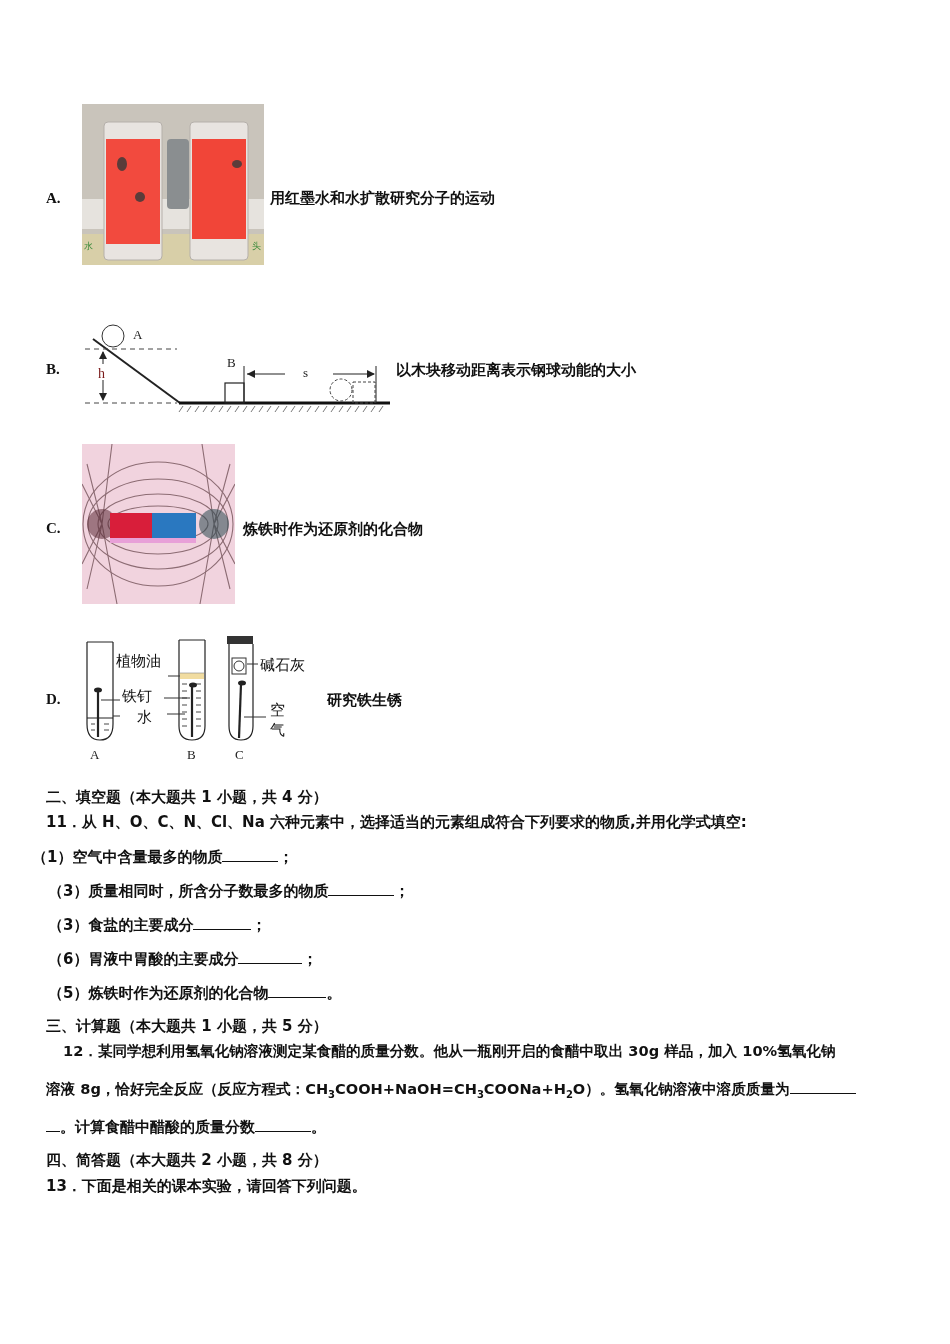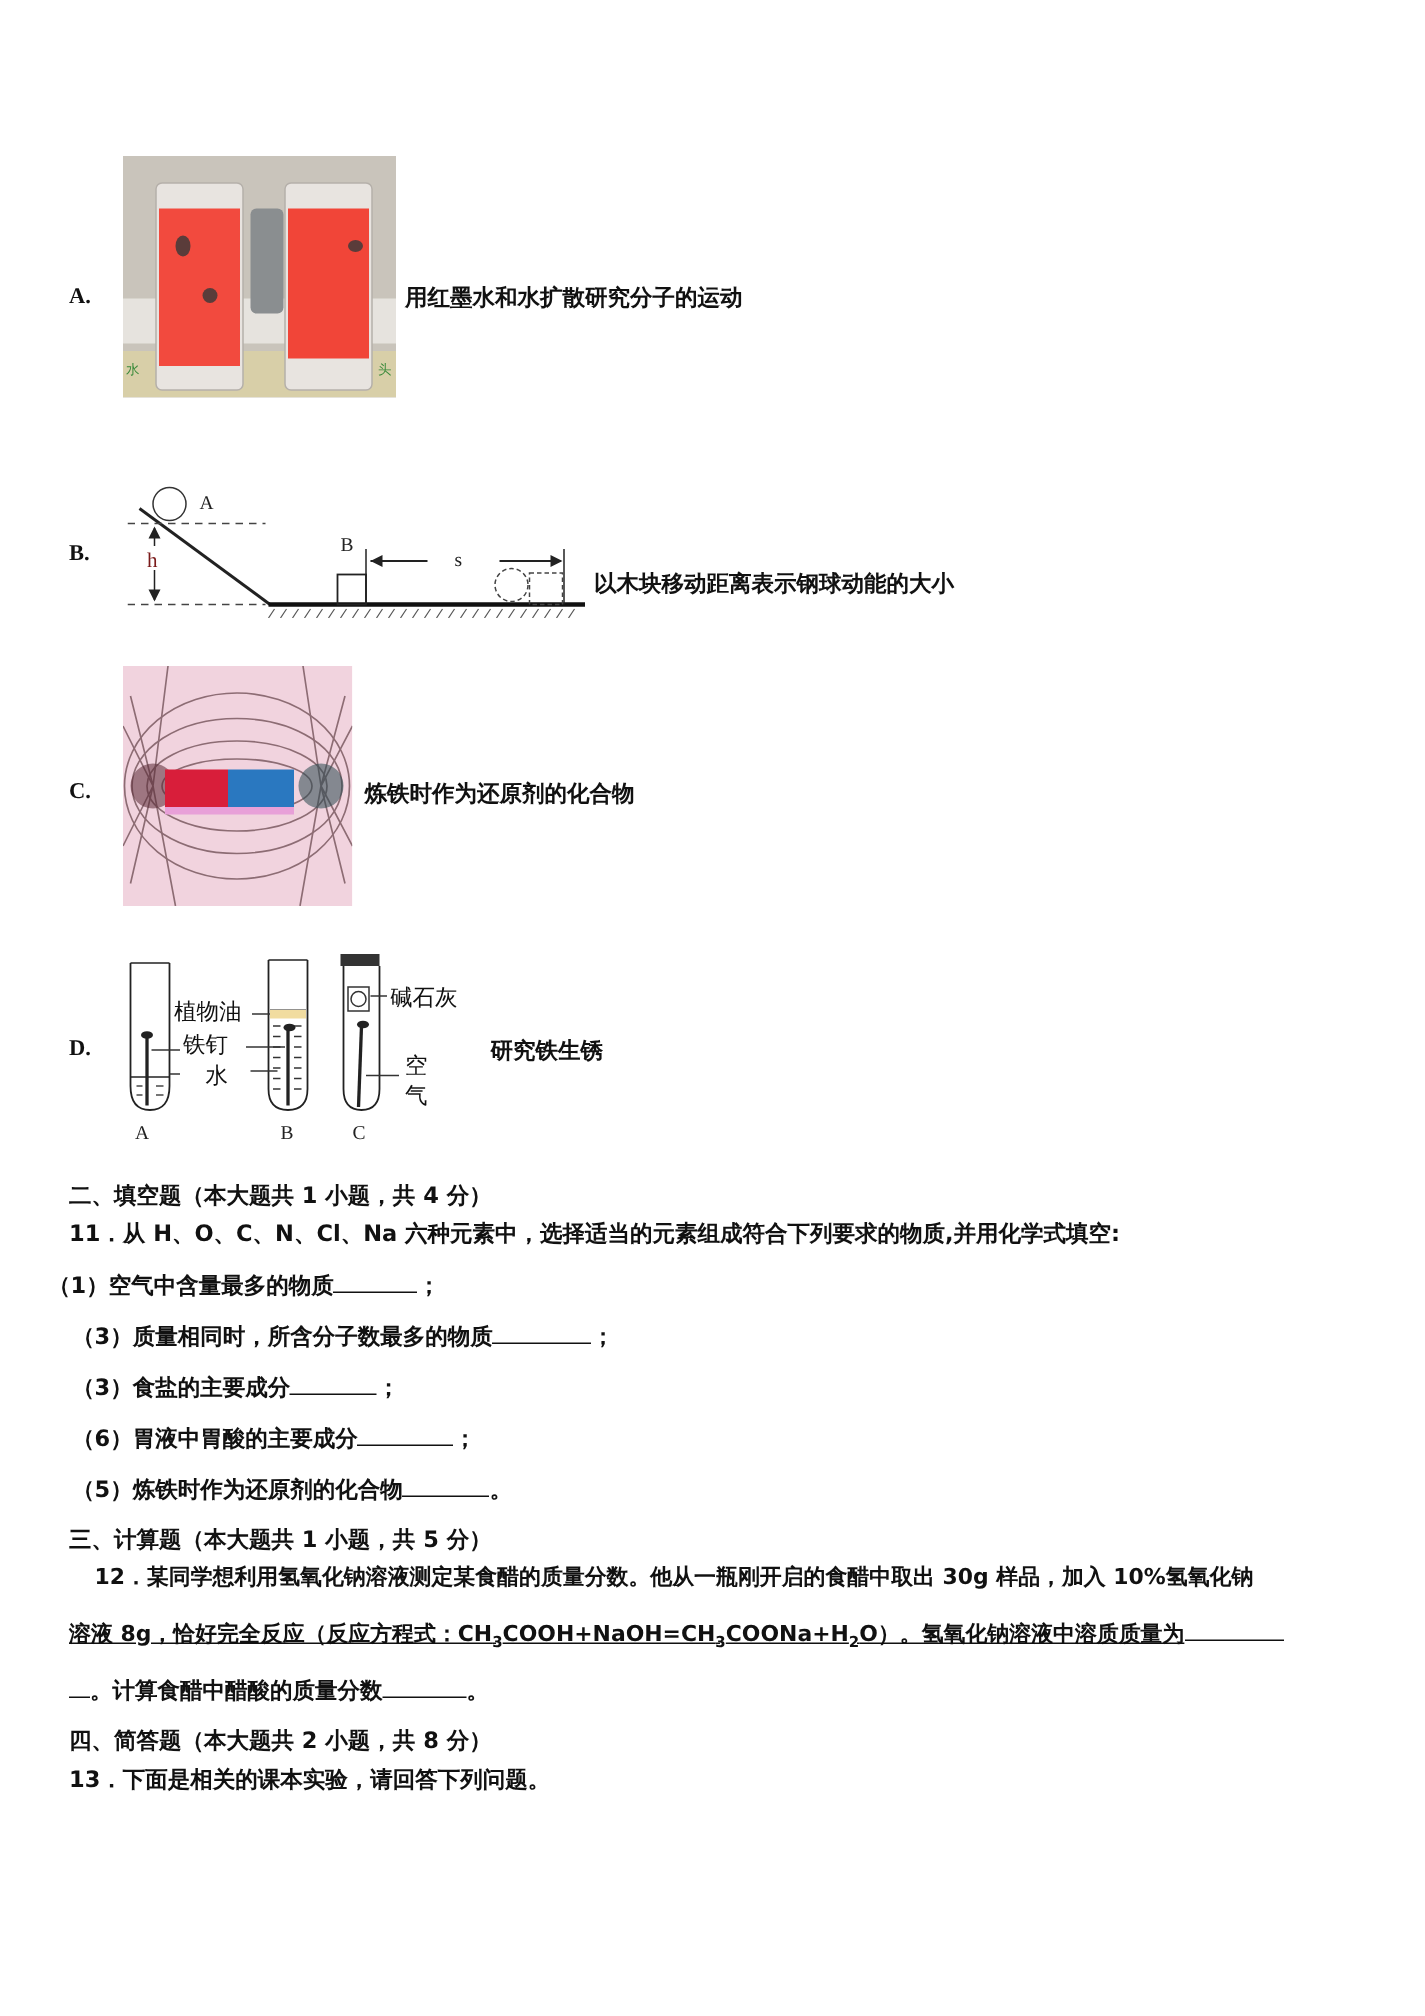--- a/index.html
+++ b/index.html
@@ -84,21 +84,21 @@
     <line x1="162" y1="50" x2="200" y2="50" stroke="#222" stroke-width="1.2"></line>
     <polygon points="162,50 170,46 170,54" fill="#222"></polygon>
     <text x="218" y="53" font-size="13" font-family="Liberation Serif, serif" fill="#222">s</text>
     <line x1="248" y1="50" x2="289" y2="50" stroke="#222" stroke-width="1.2"></line>
     <polygon points="290,50 282,46 282,54" fill="#222"></polygon>
     <line x1="291" y1="42" x2="291" y2="79" stroke="#222" stroke-width="1"></line>
     <circle cx="256" cy="66" r="11" fill="none" stroke="#444" stroke-dasharray="3,2"></circle>
     <rect x="268" y="58" width="22" height="21" fill="none" stroke="#444" stroke-dasharray="3,2"></rect>
   </svg>
 </div>
-<div class="abs caption" style="left:396px;top:380px;">以木块移动距离表示钢球动能的大小</div>
+<div class="abs caption" style="left:396px;top:361px;">以木块移动距离表示钢球动能的大小</div>
 
 <div class="abs opt-letter" style="left:46px;top:520px;">C.</div>
 <div class="photo" style="left:82px;top:444px;width:153px;height:160px;">
   <svg width="153" height="160" viewBox="0 0 153 160">
     <rect width="153" height="160" fill="#f1d3de"></rect>
     <g fill="none" stroke="#6b4a50" stroke-width="1.1" opacity="0.75">
       <ellipse cx="76" cy="80" rx="60" ry="30"></ellipse>
       <ellipse cx="76" cy="80" rx="70" ry="45"></ellipse>
       <ellipse cx="76" cy="80" rx="75" ry="62"></ellipse>
       <ellipse cx="76" cy="80" rx="50" ry="18"></ellipse>
@@ -163,21 +163,21 @@
     <rect x="145" y="2" width="26" height="8" fill="#333"></rect>
     <path d="M147,10 L147,92 Q147,106 159,106 Q171,106 171,92 L171,10" fill="none" stroke="#222" stroke-width="1.2"></path>
     <rect x="150" y="24" width="14" height="16" fill="none" stroke="#333"></rect>
     <circle cx="157" cy="32" r="5" fill="none" stroke="#333"></circle>
     <line x1="165" y1="30" x2="176" y2="30" stroke="#333"></line>
     <line x1="159" y1="50" x2="157" y2="104" stroke="#222" stroke-width="2.2"></line>
     <ellipse cx="160" cy="49" rx="4" ry="2.5" fill="#222"></ellipse>
     <line x1="162" y1="83" x2="184" y2="83" stroke="#333"></line>
     <text x="153" y="125" font-size="13" font-family="Liberation Serif, serif" fill="#222">C</text>
   </svg>
-  <span class="abs" style="left:34px;top:31px;font-size:15px;">植物油</span>
+  <span class="abs" style="left:34px;top:18px;font-size:15px;">植物油</span>
   <span class="abs" style="left:40px;top:53px;font-size:15px;">铁钉</span>
   <span class="abs" style="left:55px;top:74px;font-size:15px;">水</span>
   <span class="abs" style="left:178px;top:22px;font-size:15px;">碱石灰</span>
   <span class="abs" style="left:188px;top:67px;font-size:15px;">空</span>
   <span class="abs" style="left:188px;top:87px;font-size:15px;">气</span>
 </div>
 <div class="abs caption" style="left:327px;top:691px;">研究铁生锈</div>
 
 <div class="abs line" style="left:46px;top:788px;">二、填空题（本大题共 1 小题，共 4 分）</div>
 <div class="abs line" style="left:46px;top:813px;">11．从 H、O、C、N、Cl、Na 六种元素中，选择适当的元素组成符合下列要求的物质,并用化学式填空:</div>
@@ -193,21 +193,21 @@
 </div>
 <div class="abs line" style="left:48px;top:949px;">
   <span>（6）胃液中胃酸的主要成分</span><span class="blank" style="width:64px;"></span><span>；</span>
 </div>
 <div class="abs line" style="left:48px;top:983px;">
   <span>（5）炼铁时作为还原剂的化合物</span><span class="blank" style="width:58px;"></span><span>。</span>
 </div>
 
 <div class="abs line" style="left:46px;top:1017px;text-align:right;">三、计算题（本大题共 1 小题，共 5 分）</div>
 <div class="abs line" style="left:63px;top:1042px;font-size:14.6px;">12．某同学想利用氢氧化钠溶液测定某食醋的质量分数。他从一瓶刚开启的食醋中取出 30g 样品，加入 10%氢氧化钠</div>
-<div class="abs line" style="left:46px;top:1079px;font-size:14.6px;text-decoration:underline;">
+<div class="abs line" style="left:46px;top:1079px;font-size:14.6px;">
   <span>溶液 8g，恰好完全反应（反应方程式：CH</span><sub>3</sub><span>COOH+NaOH=CH</span><sub>3</sub><span>COONa+H</span><sub>2</sub><span>O）。氢氧化钠溶液中溶质质量为</span><span class="blank" style="width:66px;"></span>
 </div>
 <div class="abs line" style="left:46px;top:1117px;">
   <span class="blank" style="width:14px;"></span><span>。计算食醋中醋酸的质量分数</span><span class="blank" style="width:56px;"></span><span>。</span>
 </div>
 
 <div class="abs line" style="left:46px;top:1151px;">四、简答题（本大题共 2 小题，共 8 分）</div>
 <div class="abs line" style="left:46px;top:1177px;">13．下面是相关的课本实验，请回答下列问题。</div>
 
 </body></html>

